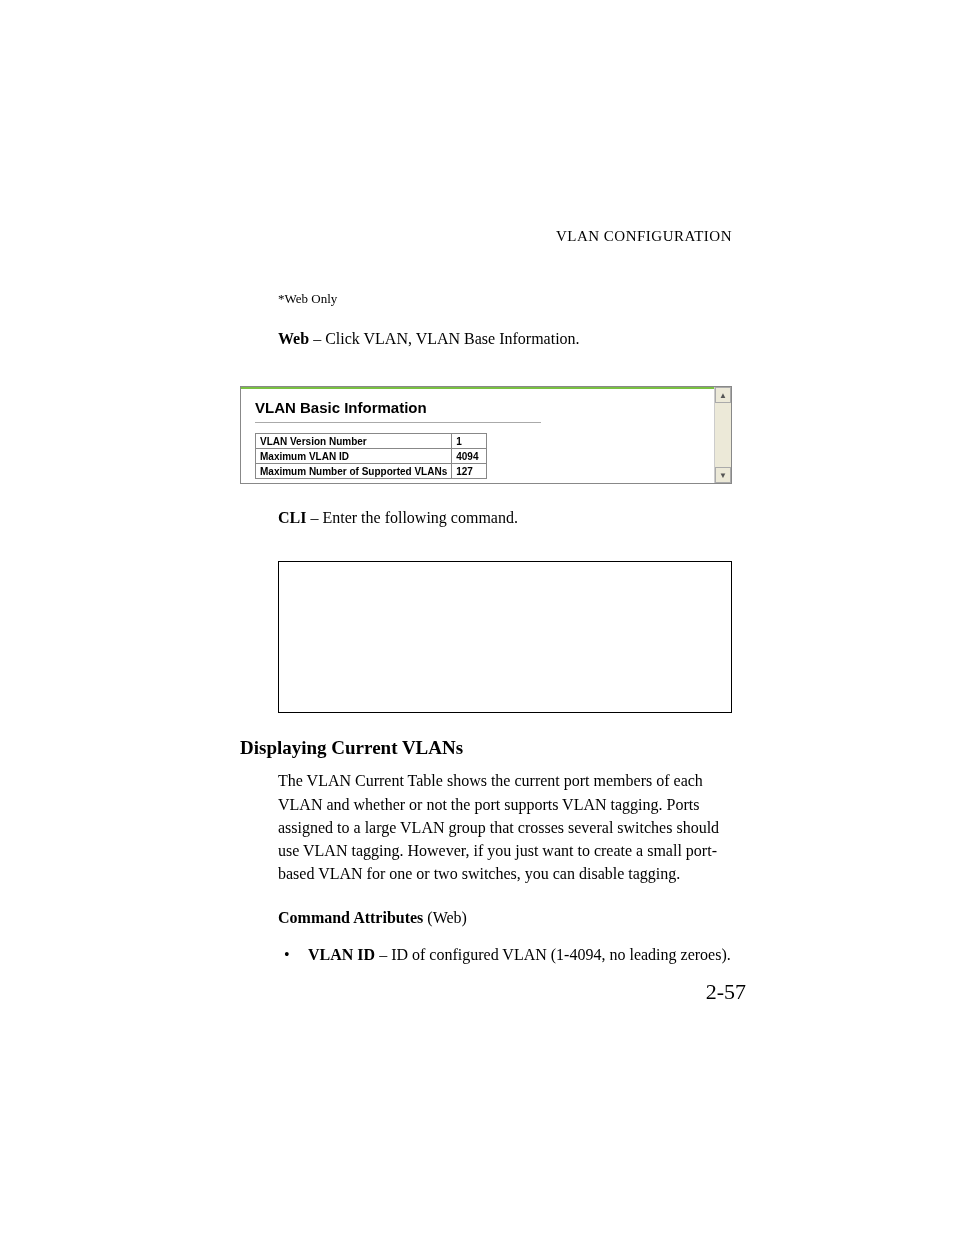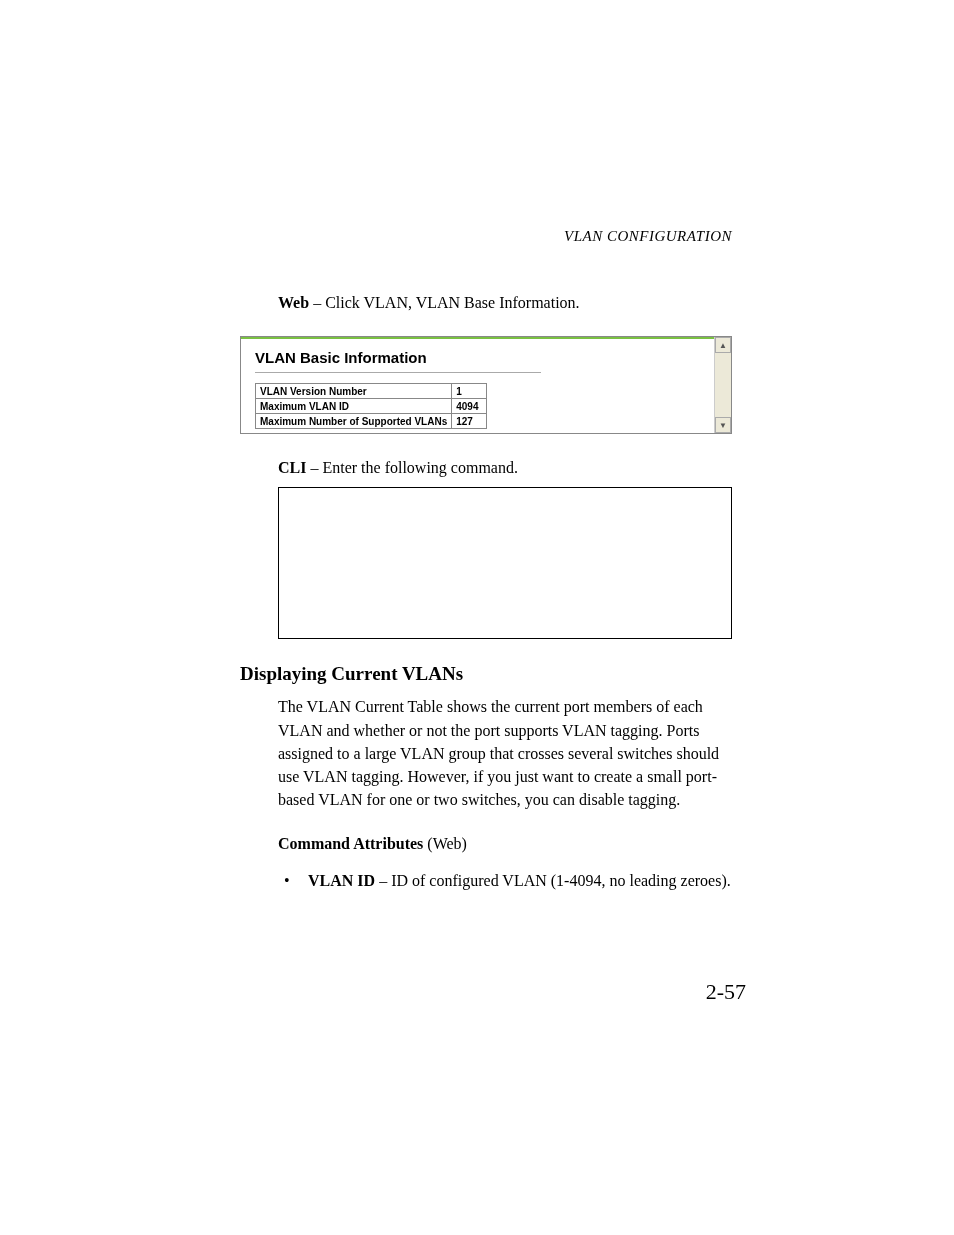--- a/index.html
+++ b/index.html
@@ -10,39 +10,38 @@
     width: 954px;
     height: 1235px;
     position: relative;
   }
   .page {
     padding: 228px 222px 0 240px;
     color: #000;
   }
   .running-header {
     font-family: Georgia, serif;
-    font-style: italic;
     font-size: 15px;
     text-align: right;
     margin-right: 0;
     letter-spacing: 0.5px;
     margin-bottom: 46px;
   }
   .body-text {
     font-size: 16px;
     line-height: 1.45;
     margin-left: 38px;
   }
   .footnote {
     font-size: 13px;
     margin-left: 38px;
     margin-bottom: 20px;
   }
   .web-line {
-    margin-bottom: 22px;
+    margin-bottom: 36px;
   }
   .figure-area {
     margin: 0 0 22px 0;
     border: 1px solid #888;
     position: relative;
     height: 96px;
     background: #fff;
     overflow: hidden;
   }
   .fig-topline {
@@ -156,20 +155,21 @@
 </style>
 </head>
 <body>
 
 <div class="page">
 
   <div class="running-header">
     <span>VLAN CONFIGURATION</span>
   </div>
 
+  <div class="footnote">*Web Only</div>
 
   <div class="body-text web-line">
     <b>Web</b><span> – Click VLAN, VLAN Base Information.</span>
   </div>
 
   <div class="figure-area">
     <div class="fig-topline"></div>
     <div class="fig-inner">
       <div class="fig-title">VLAN Basic Information</div>
       <hr class="fig-hr">
@@ -193,21 +193,21 @@
     <div class="scroll-track">
       <div class="scroll-btn up">
         <span>▲</span>
       </div>
       <div class="scroll-btn down">
         <span>▼</span>
       </div>
     </div>
   </div>
 
-  <div class="body-text" style="margin-bottom:8px;">
+  <div class="body-text" style="margin-bottom:32px;">
     <b>CLI</b><span> – Enter the following command.</span>
   </div>
 
   <div class="code-box"></div>
 
   <div class="section-heading">Displaying Current VLANs</div>
 
   <div class="para">The VLAN Current Table shows the current port members of each VLAN and whether or not the port supports VLAN tagging. Ports assigned to a large VLAN group that crosses several switches should use VLAN tagging. However, if you just want to create a small port-based VLAN for one or two switches, you can disable tagging.</div>
 
   <div class="sub-heading">

